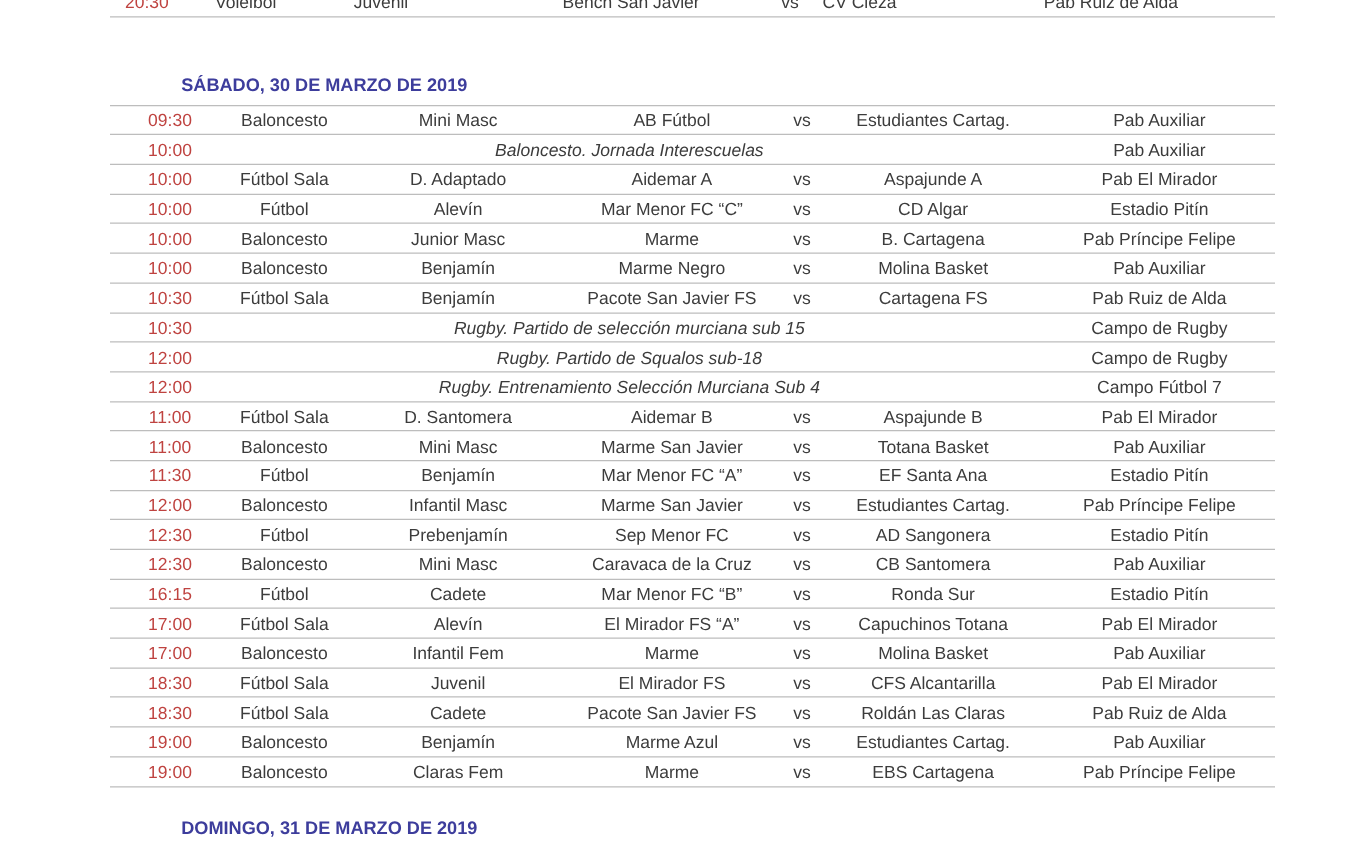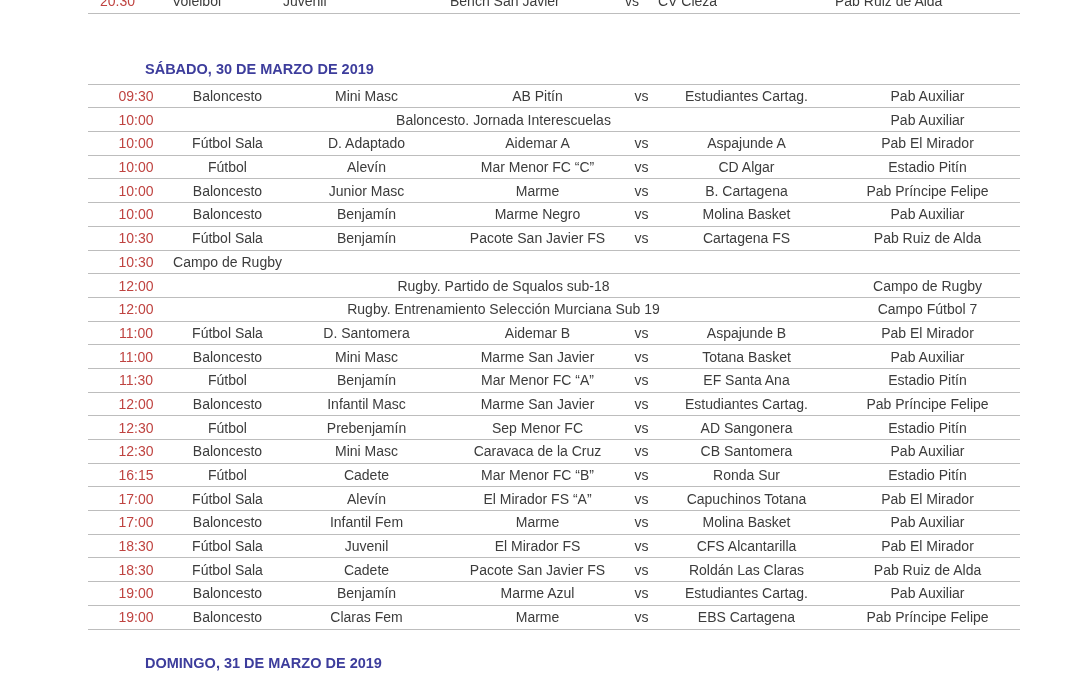--- a/index.html
+++ b/index.html
@@ -22,21 +22,21 @@
     height:23.7px;
     align-items:center;
     border-bottom:1px solid var(--line_gray);
     font-size:14px;
     color:var(--body_text);
     white-space:nowrap;
     box-sizing:border-box;
   }
   .cell{overflow:visible;}
   .cell.time{color:var(--time_red);padding-left:12px;}
-  .cell.span5{grid-column:2 / span 5;}
+  .cell.span5{grid-column:2 / span 5;font-style:italic;}
   .section-header{
     color:var(--header_blue);
     font-weight:700;
     font-size:14.5px;
     padding-left:57px;
     display:flex;
     align-items:center;
     box-sizing:border-box;
     white-space:nowrap;
   }
@@ -61,21 +61,21 @@
   </div>
 
   <div id="sections">
       <div class="section section-0">
         <div class="section-header">SÁBADO, 30 DE MARZO DE 2019</div>
         <div class="rows">
           <div class="grid-row">
     <div class="cell time">09:30</div>
     <div class="cell">Baloncesto</div>
     <div class="cell">Mini Masc</div>
-    <div class="cell">AB Pitín</div>
+    <div class="cell">AB Fútbol</div>
     <div class="cell vs">vs</div>
     <div class="cell">Estudiantes Cartag.</div>
     <div class="cell">Pab Auxiliar</div>
   </div>
           <div class="grid-row">
     <div class="cell time">10:00</div>
     <div class="cell span5">Baloncesto. Jornada Interescuelas</div>
     <div class="cell">Pab Auxiliar</div>
   </div>
           <div class="grid-row">
@@ -118,30 +118,31 @@
     <div class="cell time">10:30</div>
     <div class="cell">Fútbol Sala</div>
     <div class="cell">Benjamín</div>
     <div class="cell">Pacote San Javier FS</div>
     <div class="cell vs">vs</div>
     <div class="cell">Cartagena FS</div>
     <div class="cell">Pab Ruiz de Alda</div>
   </div>
           <div class="grid-row">
     <div class="cell time">10:30</div>
+    <div class="cell span5">Rugby. Partido de selección murciana sub 15</div>
     <div class="cell">Campo de Rugby</div>
   </div>
           <div class="grid-row">
     <div class="cell time">12:00</div>
     <div class="cell span5">Rugby. Partido de Squalos sub-18</div>
     <div class="cell">Campo de Rugby</div>
   </div>
           <div class="grid-row">
     <div class="cell time">12:00</div>
-    <div class="cell span5">Rugby. Entrenamiento Selección Murciana Sub 19</div>
+    <div class="cell span5">Rugby. Entrenamiento Selección Murciana Sub 4</div>
     <div class="cell">Campo Fútbol 7</div>
   </div>
           <div class="grid-row">
     <div class="cell time">11:00</div>
     <div class="cell">Fútbol Sala</div>
     <div class="cell">D. Santomera</div>
     <div class="cell">Aidemar B</div>
     <div class="cell vs">vs</div>
     <div class="cell">Aspajunde B</div>
     <div class="cell">Pab El Mirador</div>

